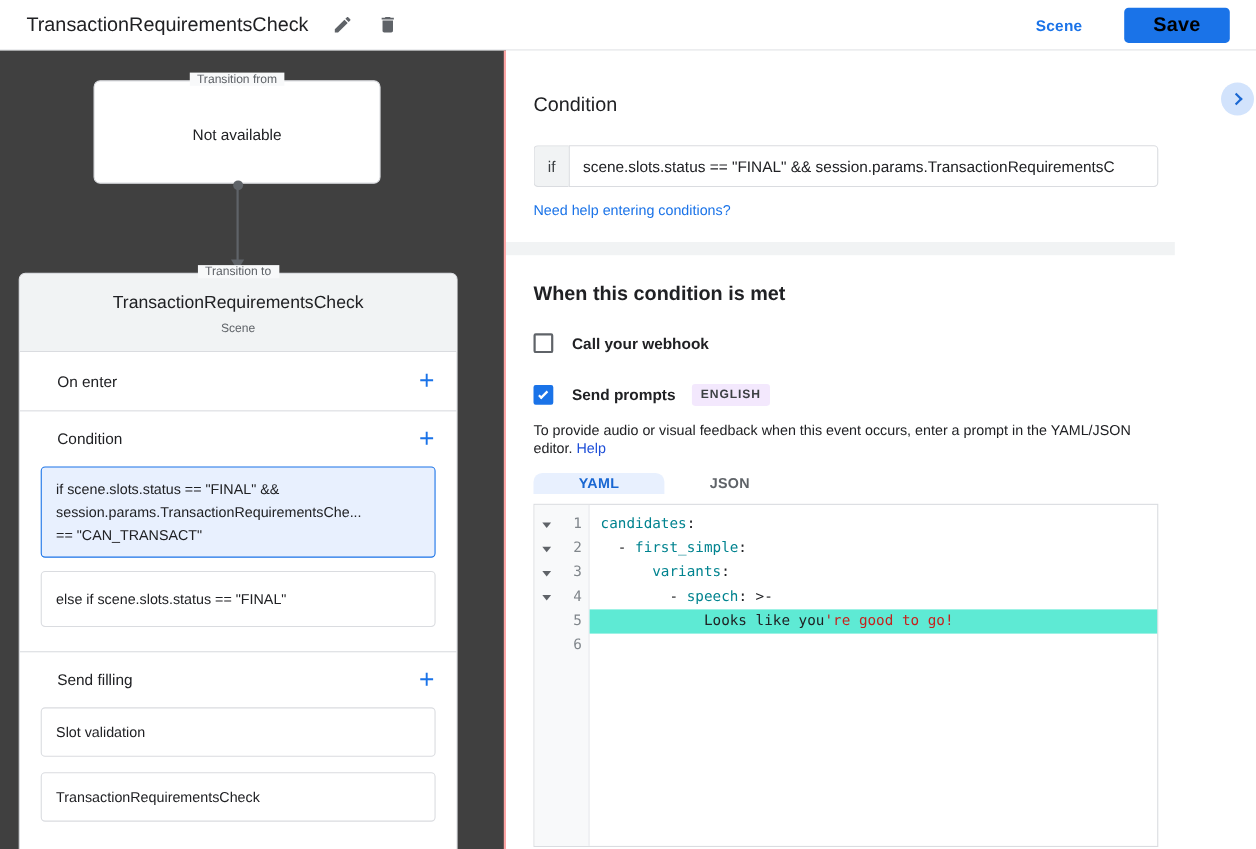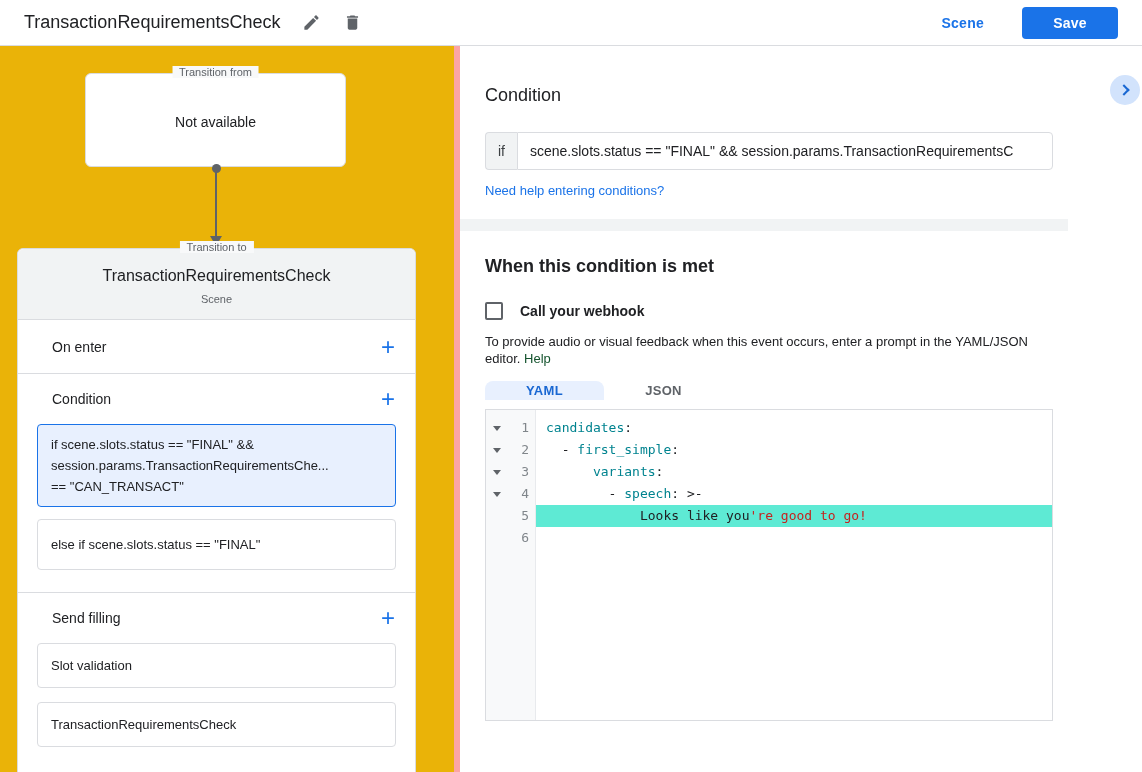--- a/index.html
+++ b/index.html
@@ -9,27 +9,27 @@
   
   .app-header { height:46px; border-bottom:1px solid #dadce0; display:flex;
     align-items:center; padding:0 24px; background:#fff; }
   .header-title { font-size:18px; color:#202124; }
   .icon-btn { background:none; border:none; margin-left:22px; cursor:pointer;
     display:flex; align-items:center; }
   .icon-btn svg { fill:#5f6368; }
   .header-spacer { flex:1; }
   .cancel-btn { color:#1a73e8; font-size:14px; font-weight:700; letter-spacing:.25px;
     background:none; border:none; margin-right:38px; cursor:pointer; }
-  .save-btn { background:#1a73e8; color:#ffffff; font-size:14px; font-weight:700;
+  .save-btn { background:#1a73e8; color:#000000; font-size:18px; font-weight:700;
     letter-spacing:.25px; border:none; border-radius:4px; width:96px; height:32px; cursor:pointer; }
 
   
   .main { display:flex; height:726px; }
-  .left-panel { width:460px; background:#eab308; position:relative;
-    border-right:6px solid #fca5a5; }
+  .left-panel { width:460px; background:#404040; position:relative;
+    border-right:2px solid #fca5a5; }
   .right-panel { flex:1; background:#fff; position:relative; padding-left:25px; }
 
   
   .tf-box { position:absolute; left:85px; top:27px; width:261px; height:94px;
     background:#fff; border:1px solid #dadce0; border-radius:6px; }
   .box-legend { position:absolute; top:-8px; left:50%; transform:translateX(-50%);
     font-size:11px; color:#5f6368; background:#f8f9fa; padding:0 7px; white-space:nowrap; }
   .tf-value { text-align:center; margin-top:40px; font-size:14px; }
 
   .conn-dot { position:absolute; left:212px; top:118px; width:9px; height:9px;
@@ -90,21 +90,21 @@
     background:#fff; cursor:pointer; flex:none; }
   .checkbox.checked { background:#1a73e8; border-color:#1a73e8; display:flex;
     align-items:center; justify-content:center; }
   .checkmark { width:9px; height:4px; border-left:2px solid #fff; border-bottom:2px solid #fff;
     transform:rotate(-45deg) translate(0,-1px); }
   .check-label { margin-left:17px; font-size:14px; font-weight:700; }
   .lang-badge { margin-left:15px; background:#f3e8fd; color:#3c4043; font-size:11px;
     font-weight:700; letter-spacing:.8px; padding:4px 8px; border-radius:3px; }
 
   .desc { margin-top:13px; width:574px; font-size:13px; line-height:17px; color:#202124; }
-  .desc-help { color:#14532d; text-decoration:none; cursor:pointer; }
+  .desc-help { color:#1d4ed8; text-decoration:none; cursor:pointer; }
 
   .tabs { display:flex; margin-top:14px; }
   .tab { width:119px; height:19px; display:flex; align-items:center; justify-content:center;
     font-size:13px; font-weight:700; letter-spacing:.3px; color:#5f6368;
     background:transparent; border:none; cursor:pointer; }
   .tab.active { background:#e8f0fe; color:#1967d2; border-radius:8px 8px 0 0; }
 
   .editor { margin-top:9px; width:568px; height:312px; border:1px solid #dadce0;
     position:relative; font-family:"DejaVu Sans Mono","Liberation Mono",monospace;
     font-size:13px; background:#fff; }
@@ -210,20 +210,27 @@
 
     <div class="gray-band"></div>
 
     <div class="rp-title2">When this condition is met</div>
 
     <div class="check-row">
       <div class="checkbox" role="checkbox" aria-checked="false"></div>
       <span class="check-label">Call your webhook</span>
     </div>
 
+    <div class="check-row second">
+      <div class="checkbox checked" role="checkbox" aria-checked="true">
+        <span class="checkmark"></span>
+      </div>
+      <span class="check-label">Send prompts</span>
+      <span class="lang-badge">ENGLISH</span>
+    </div>
 
     <div class="desc"><span>To provide audio or visual feedback when this event occurs, enter a prompt in the YAML/JSON editor.</span>
       <a class="desc-help">Help</a>
     </div>
 
     <div class="tabs">
       <button class="tab active">YAML</button>
       <button class="tab">JSON</button>
     </div>
 

